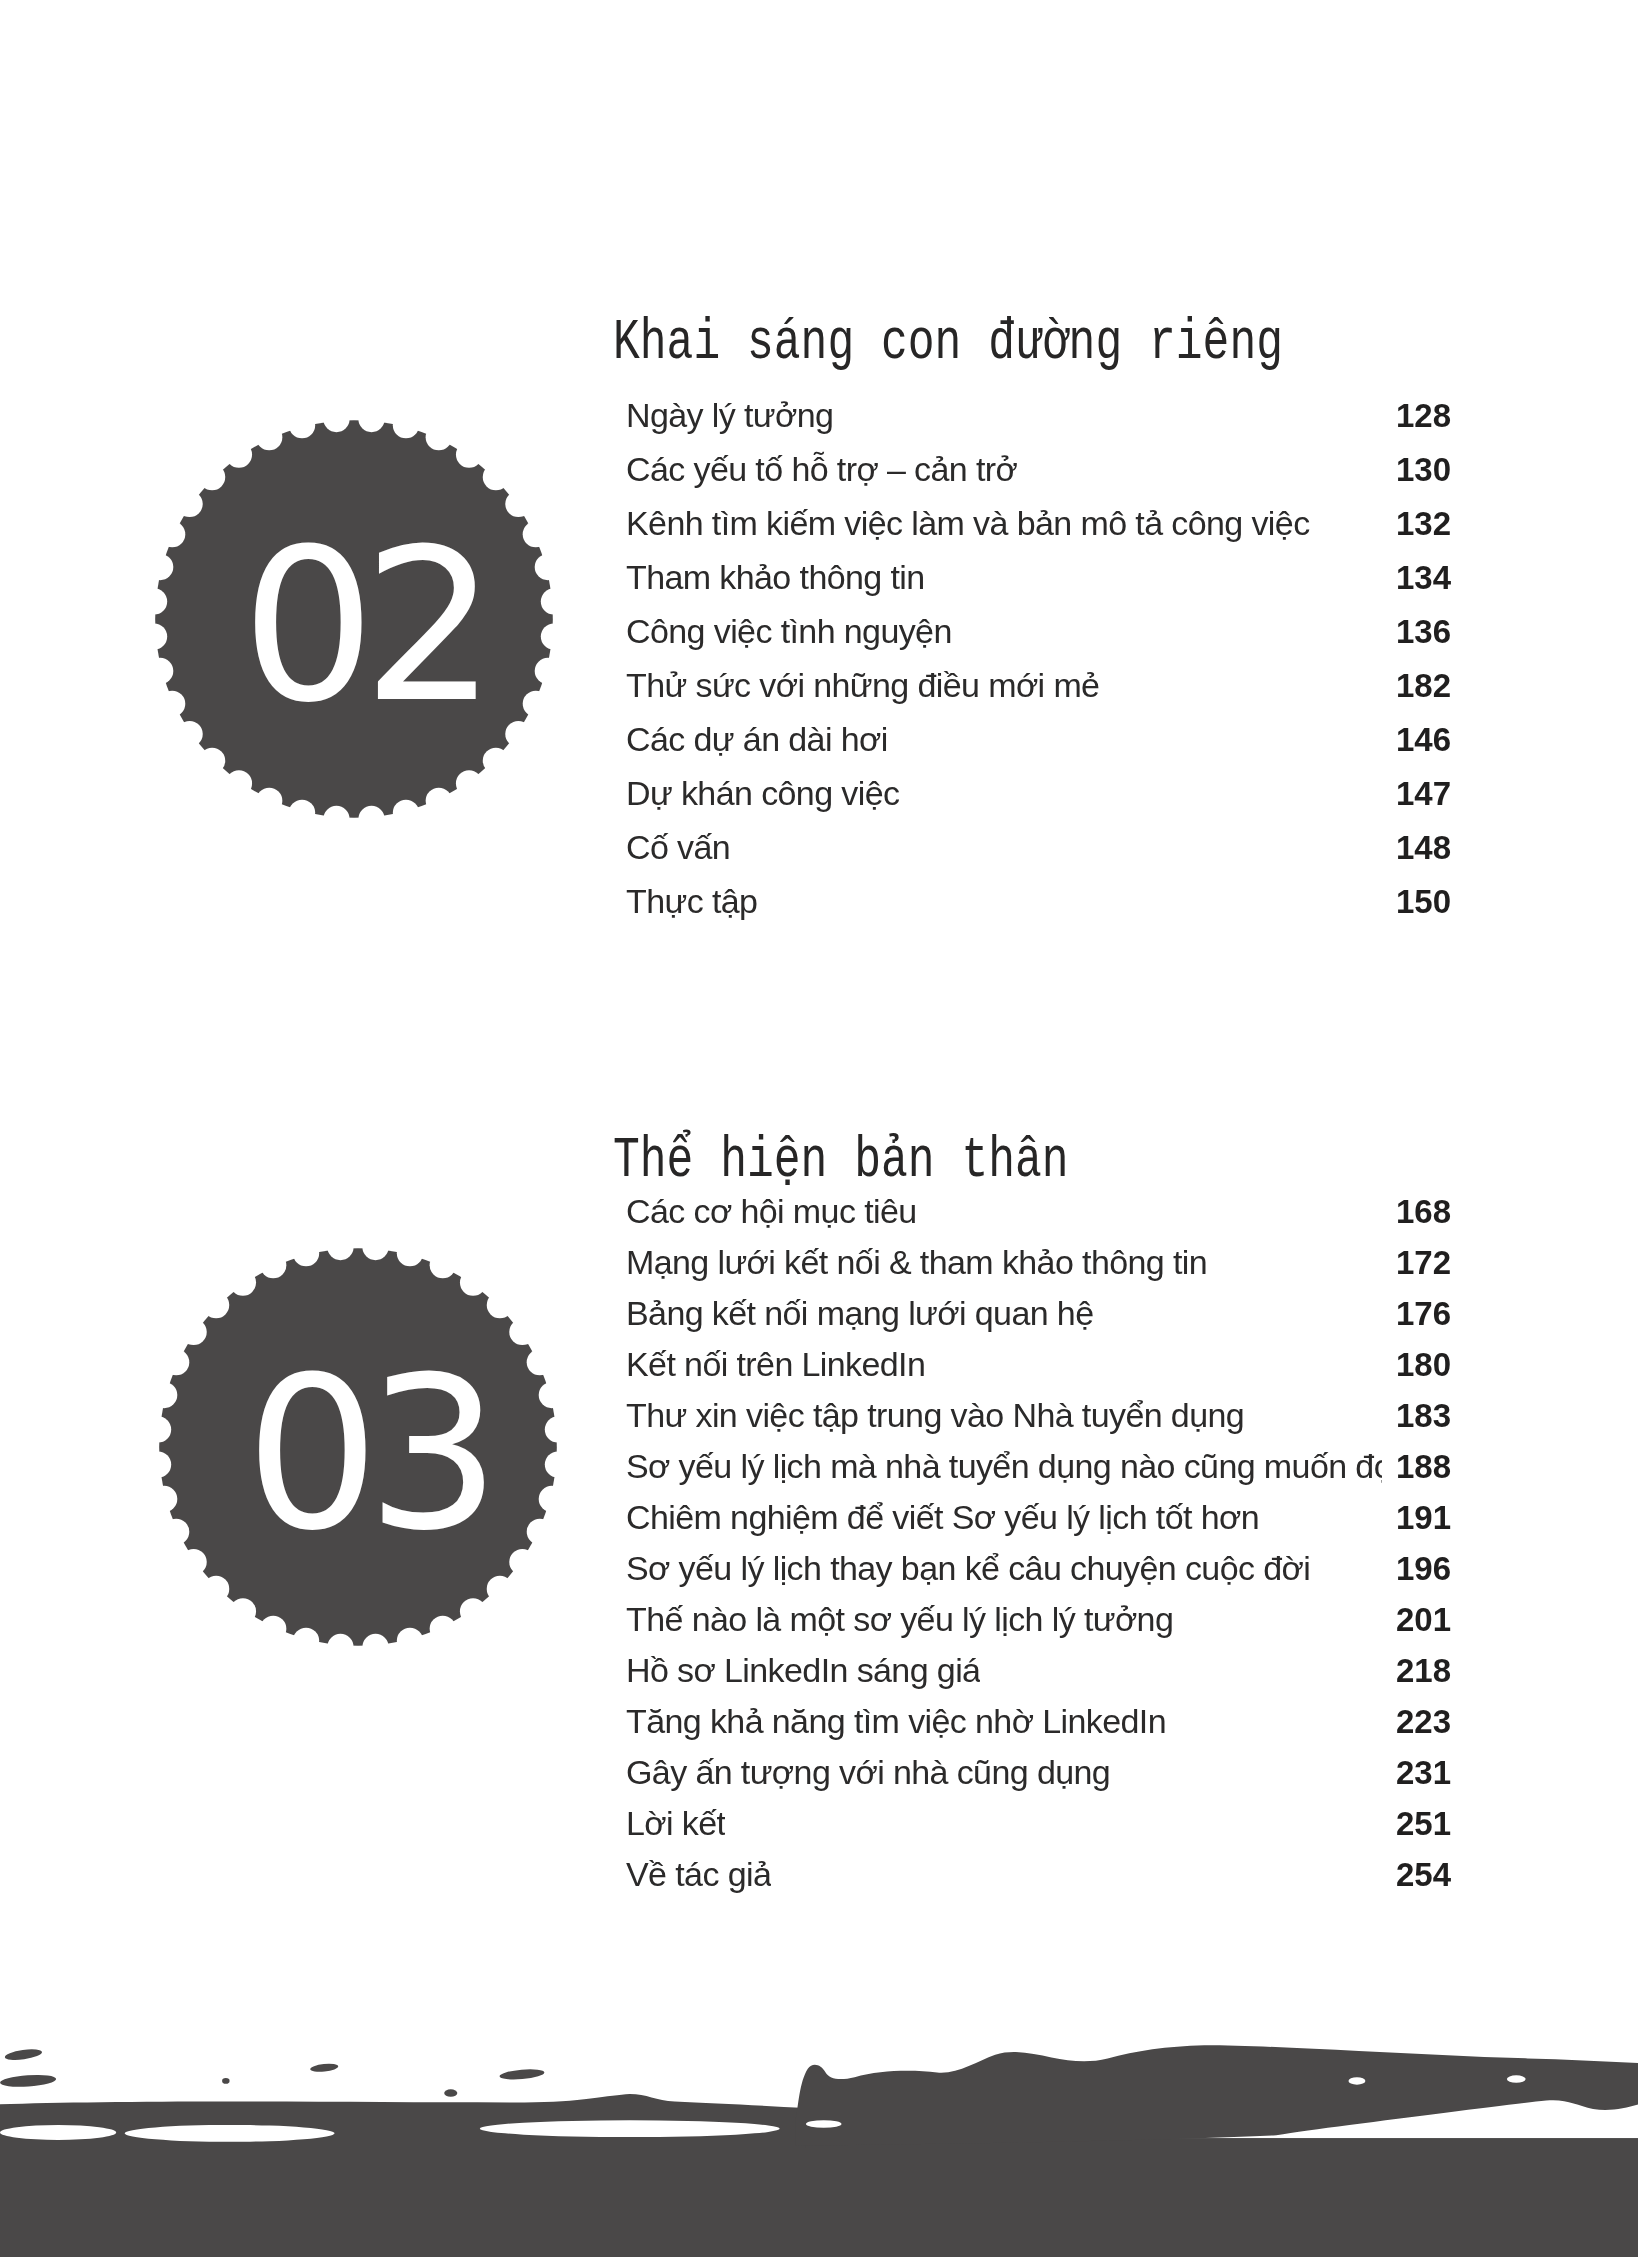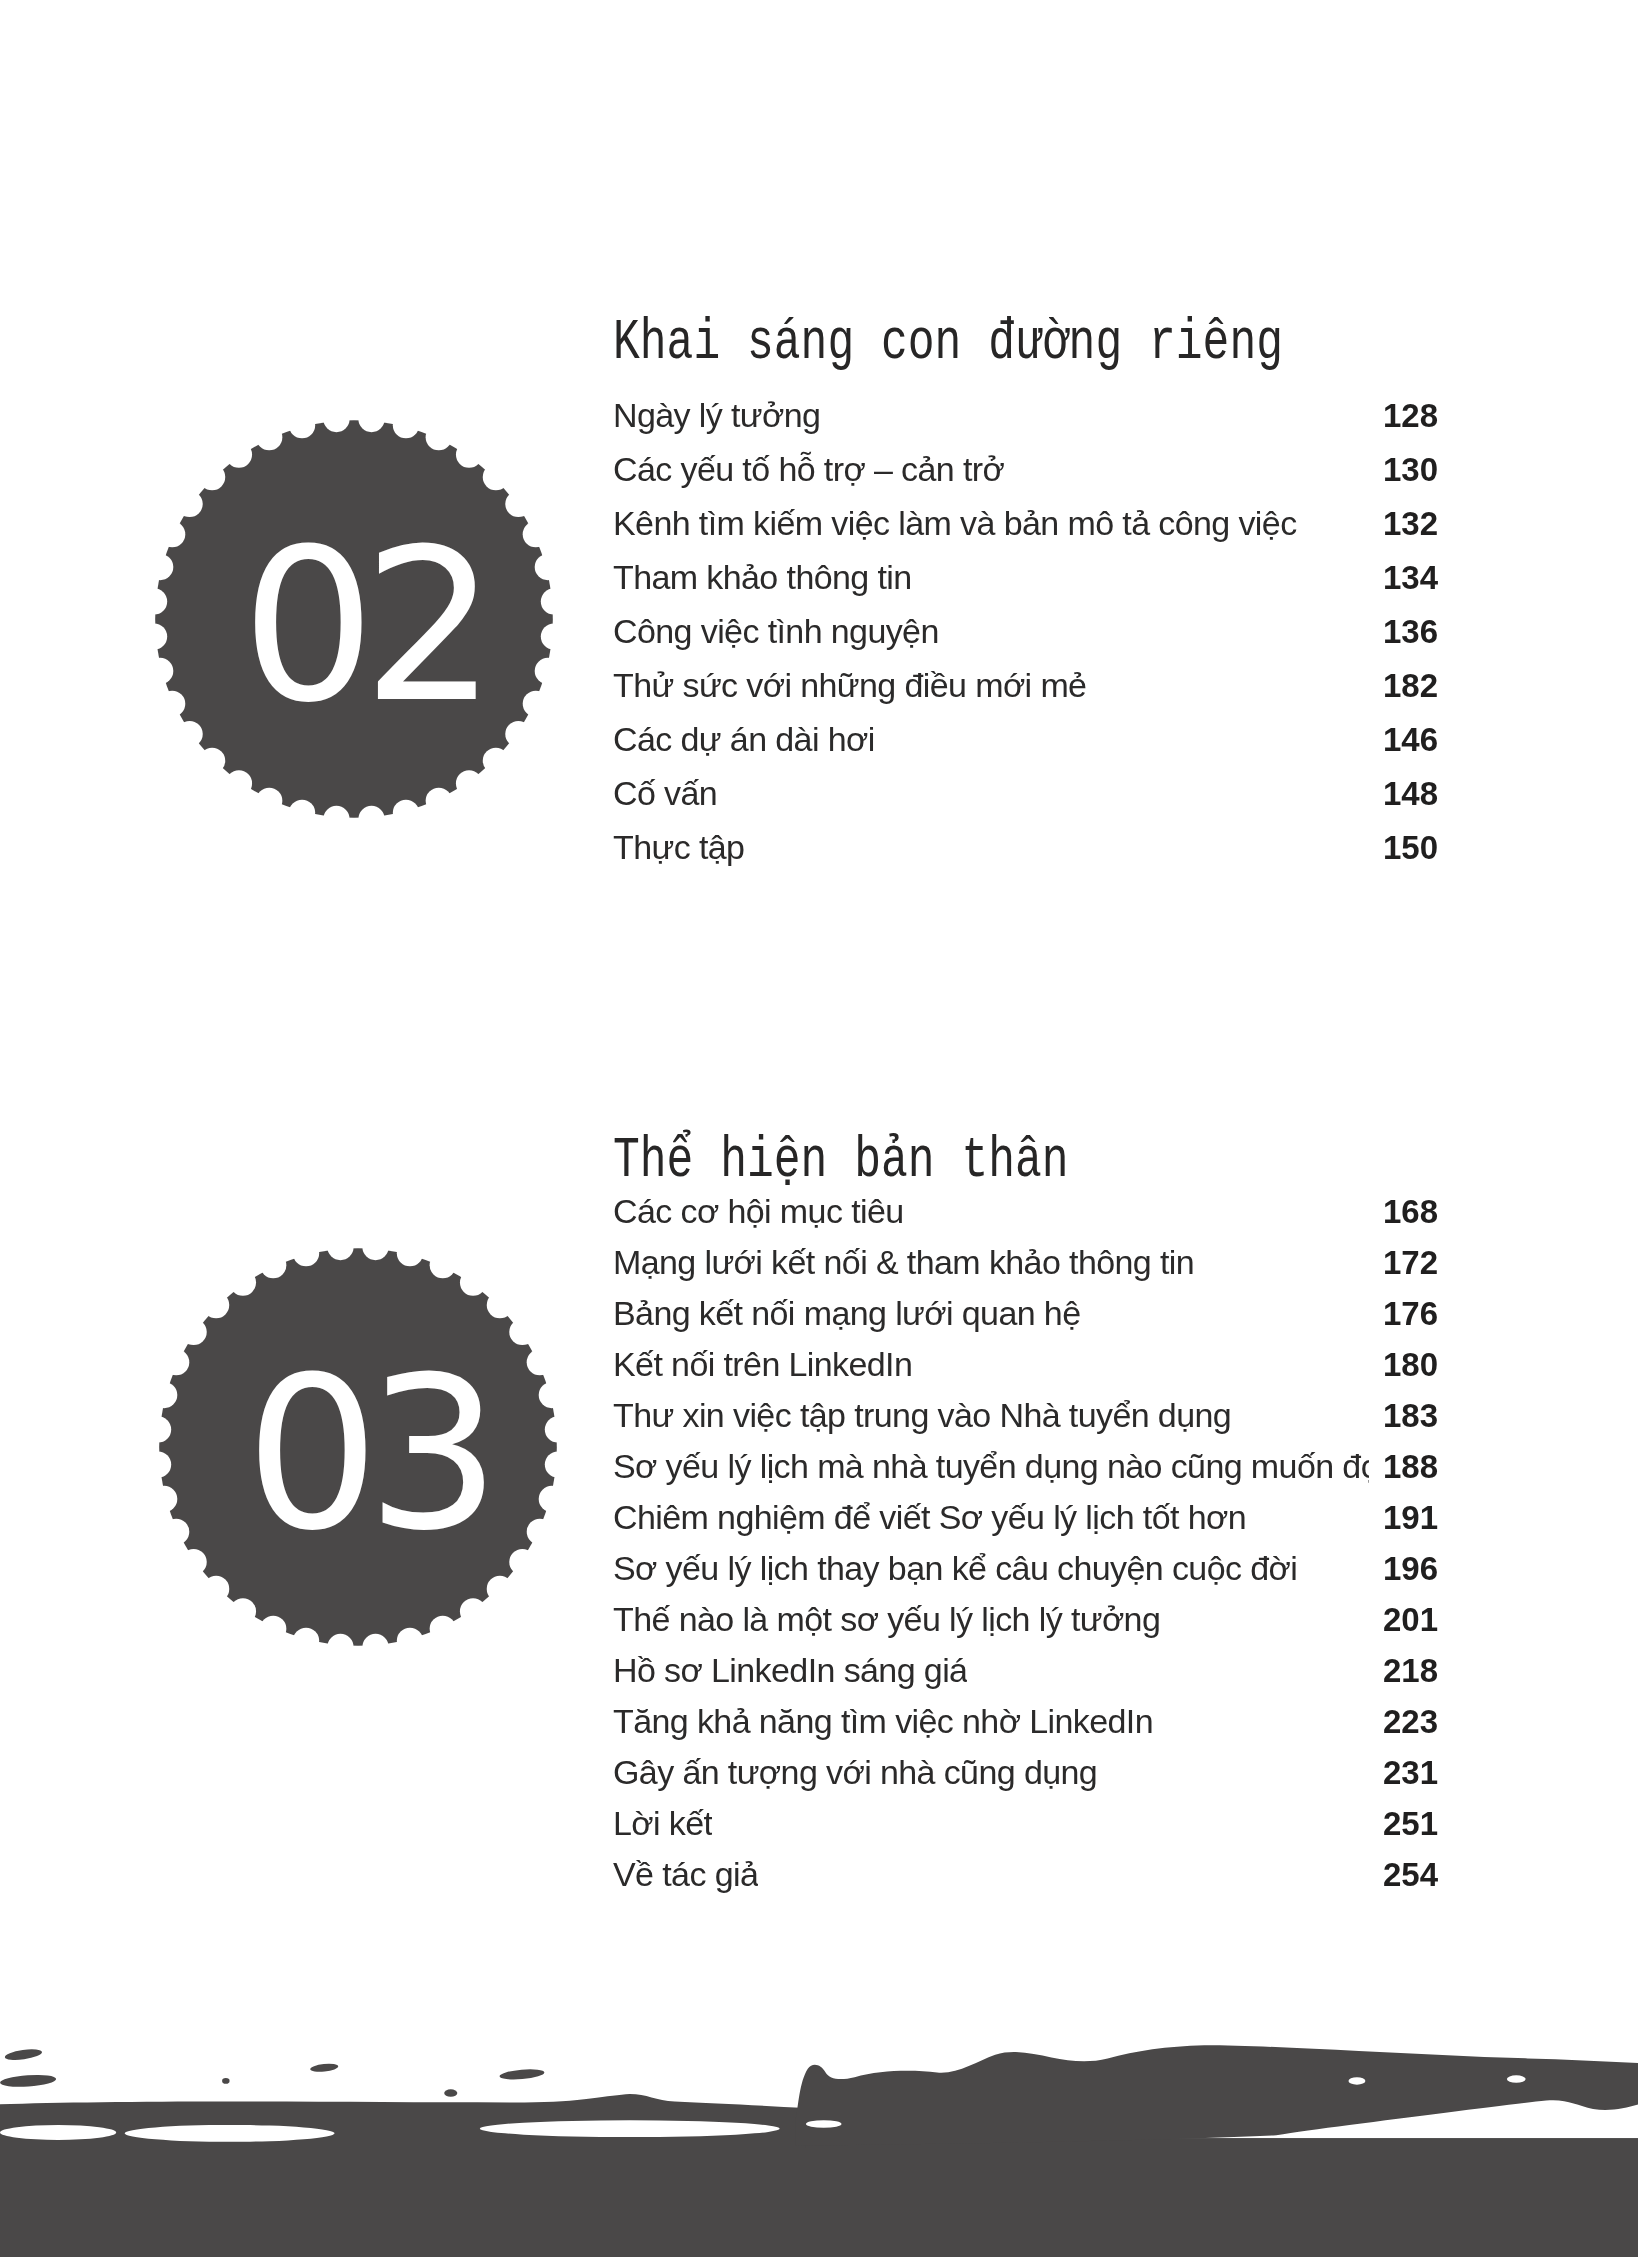--- a/index.html
+++ b/index.html
@@ -32,21 +32,21 @@
     font-weight:400;
     color:#272626;
     white-space:nowrap;
     transform:scaleX(0.77);
     transform-origin:left center;
   }
   #heading-2 { top:309px; }
   #heading-3 { top:1127px; }
 
   
-  .toc { position:absolute; left:613px; width:825px; }
+  .toc { position:absolute; left:626px; width:825px; }
   #toc-2 { top:388px;  --rh:54px; }
   #toc-3 { top:1186px; --rh:51px; }
   .toc-row {
     display:flex; justify-content:space-between; align-items:baseline;
     height:var(--rh); line-height:var(--rh);
     white-space:nowrap;
   }
   .toc-label {
     font-size:34px; color:#2b2a2a; letter-spacing:-0.6px;
     overflow:hidden;
@@ -144,20 +144,24 @@
       <div class="toc-row">
         <span class="toc-label">Thử sức với những điều mới mẻ</span>
         <span class="toc-page">182</span>
       </div>
 
       <div class="toc-row">
         <span class="toc-label">Các dự án dài hơi</span>
         <span class="toc-page">146</span>
       </div>
 
+      <div class="toc-row">
+        <span class="toc-label">Dự khán công việc</span>
+        <span class="toc-page">147</span>
+      </div>
 
       <div class="toc-row">
         <span class="toc-label">Cố vấn</span>
         <span class="toc-page">148</span>
       </div>
 
       <div class="toc-row">
         <span class="toc-label">Thực tập</span>
         <span class="toc-page">150</span>
       </div>

